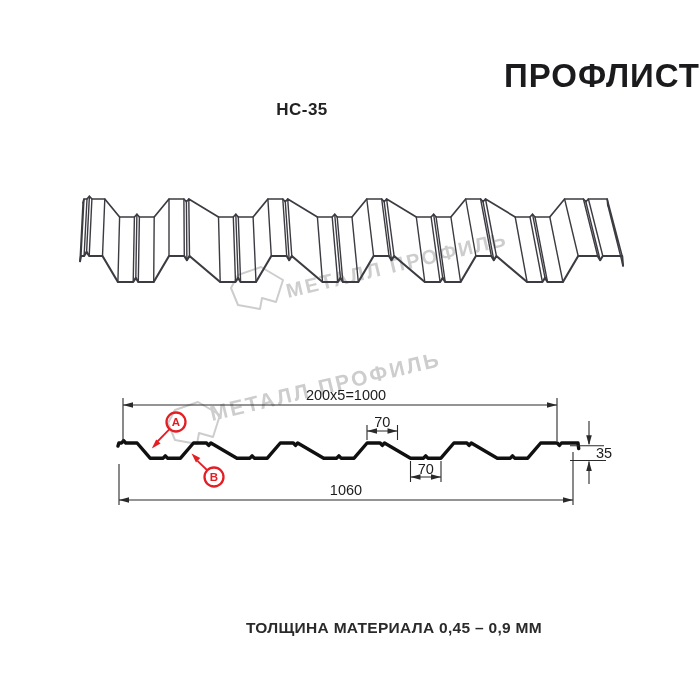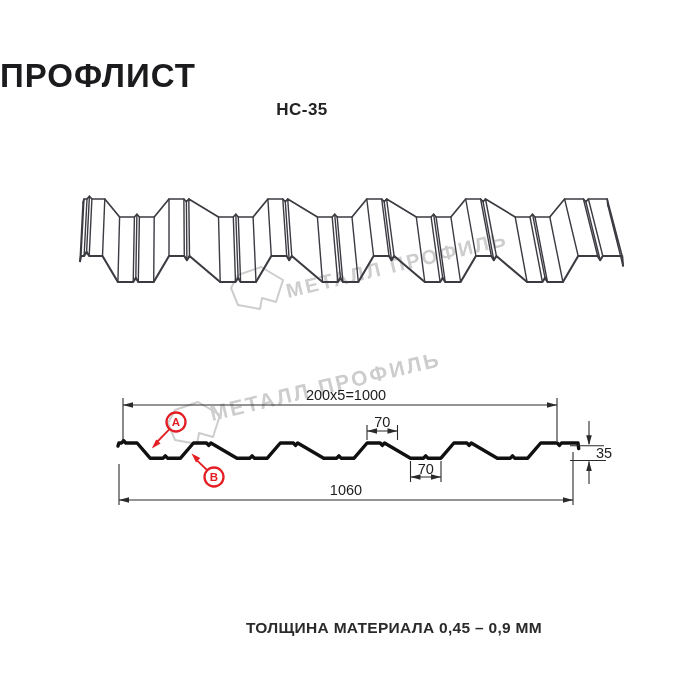--- a/index.html
+++ b/index.html
@@ -1,18 +1,18 @@
 <!DOCTYPE html>
 <html style="--red: #e31e24; --line: #101010; --line3d: #3b3b42; --wm: #cdcdcd;"><head>
 <meta charset="utf-8">
 <style>
   html,body{margin:0;padding:0;background:#ffffff;}
   .canvas{position:relative;width:700px;height:700px;background:#fff;overflow:hidden;
           font-family:"Liberation Sans",sans-serif;}
-  .title{position:absolute;top:57px;left:0;width:700px;text-align:left;
+  .title{position:absolute;top:57px;left:0;width:700px;text-align:right;
          font-size:33px;font-weight:bold;letter-spacing:1px;color:#1b1b1d;margin:0;}
   .model{position:absolute;top:100px;left:0;width:604px;text-align:center;
          font-size:17px;font-weight:bold;letter-spacing:.5px;color:#222;}
   .note{position:absolute;top:619px;left:0;width:700px;text-align:center;
         font-size:15.5px;font-weight:600;letter-spacing:.3px;color:#2a2a2a;padding-left:44px;}
   svg{position:absolute;top:0;left:0;}
   svg text{font-family:"Liberation Sans",sans-serif;}
   .dim-text{font-size:14.5px;font-weight:500;fill:#1c1c1c;}
   .dim-line{stroke:#2a2a2a;stroke-width:1.1;fill:none;}
   .dim-arrow{fill:#2a2a2a;stroke:none;}

